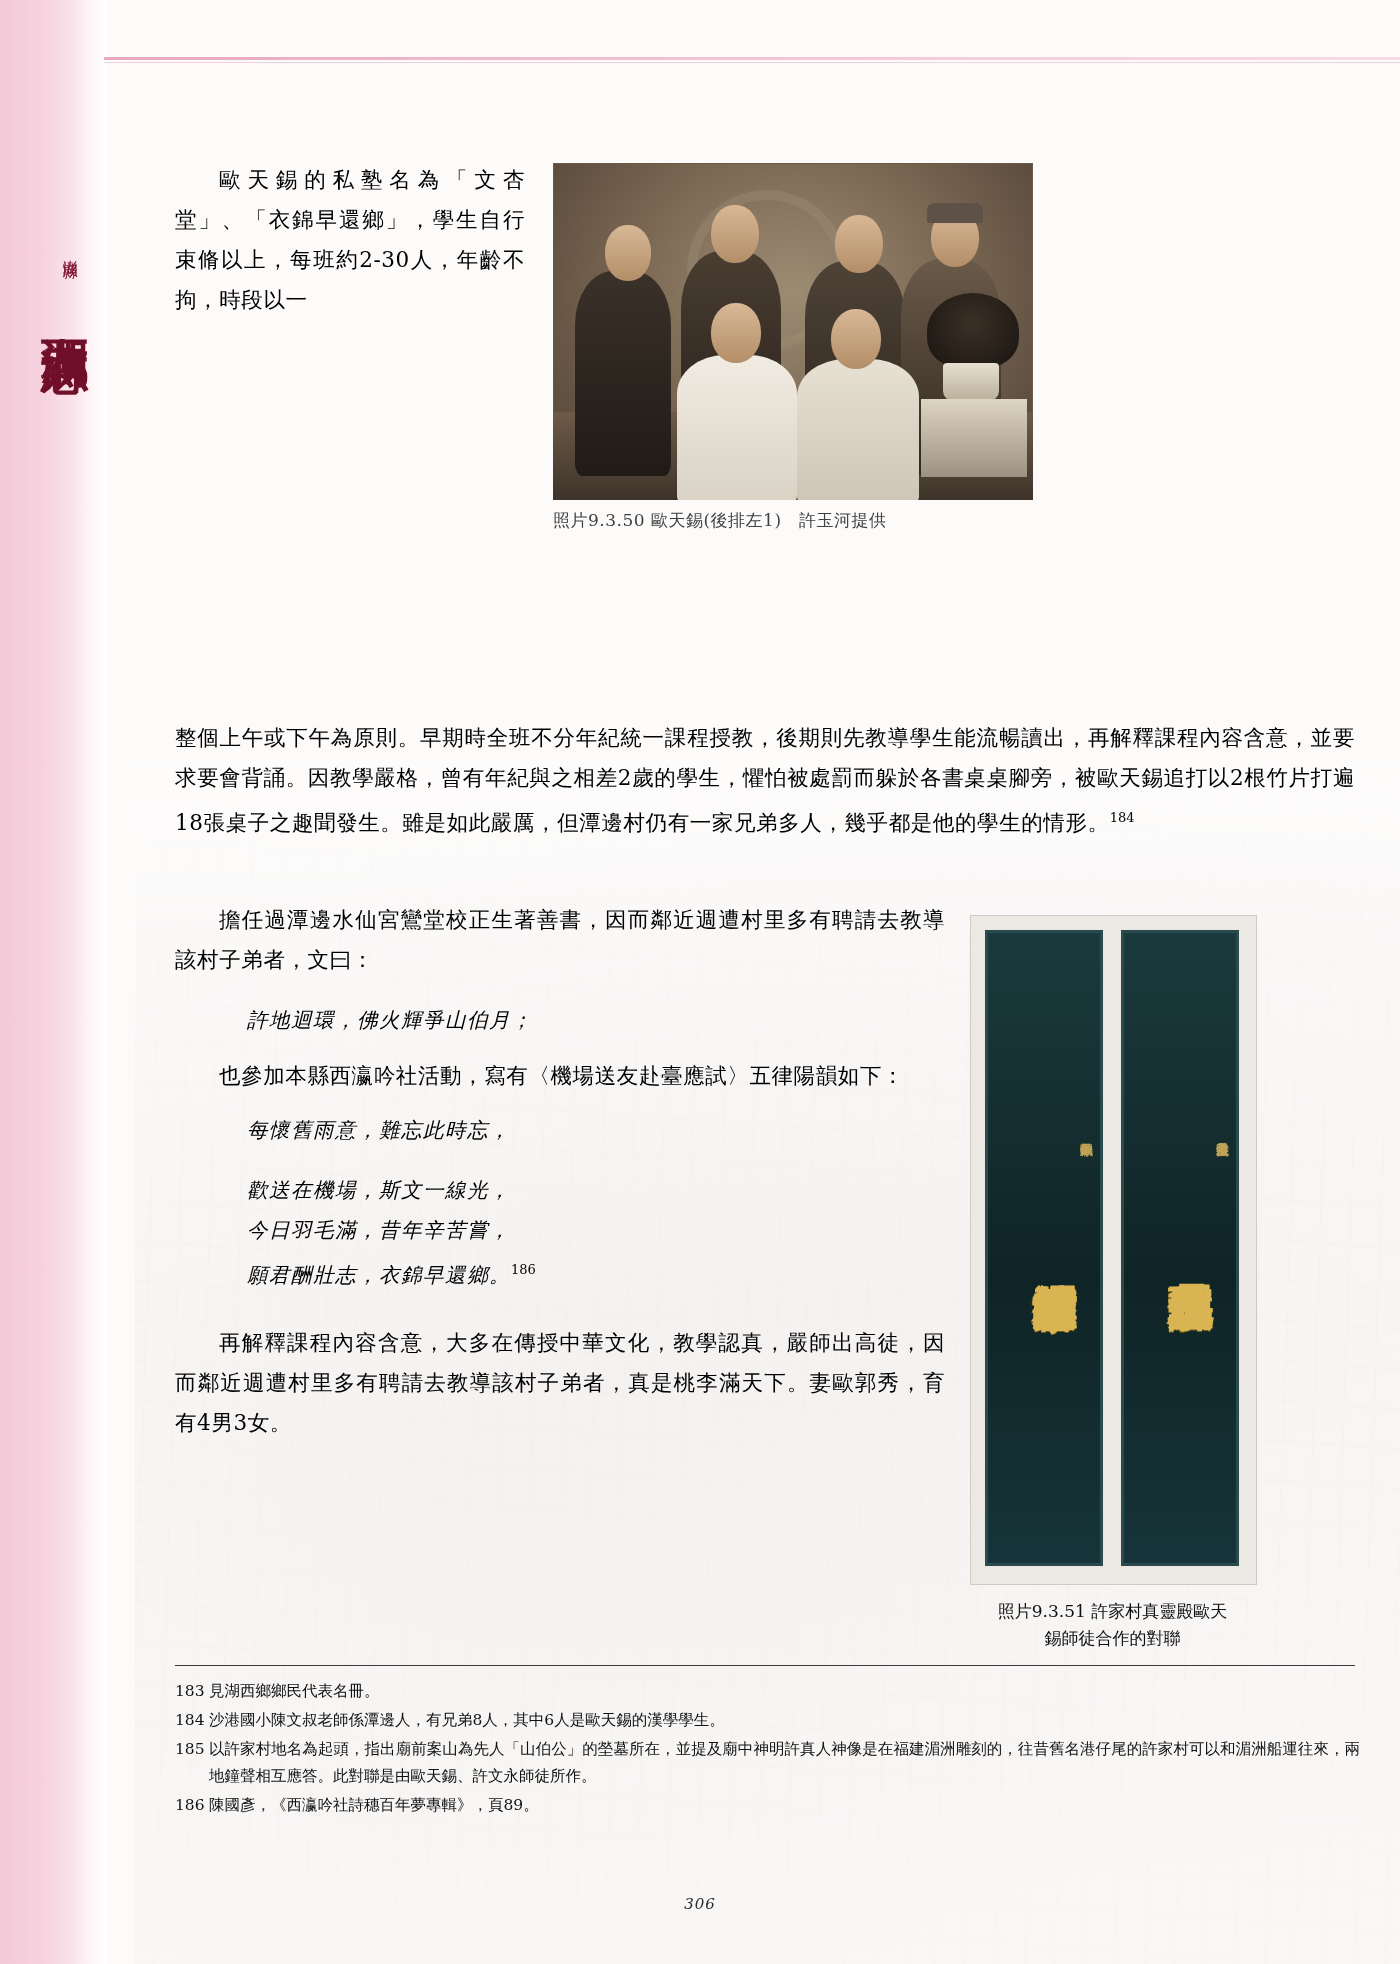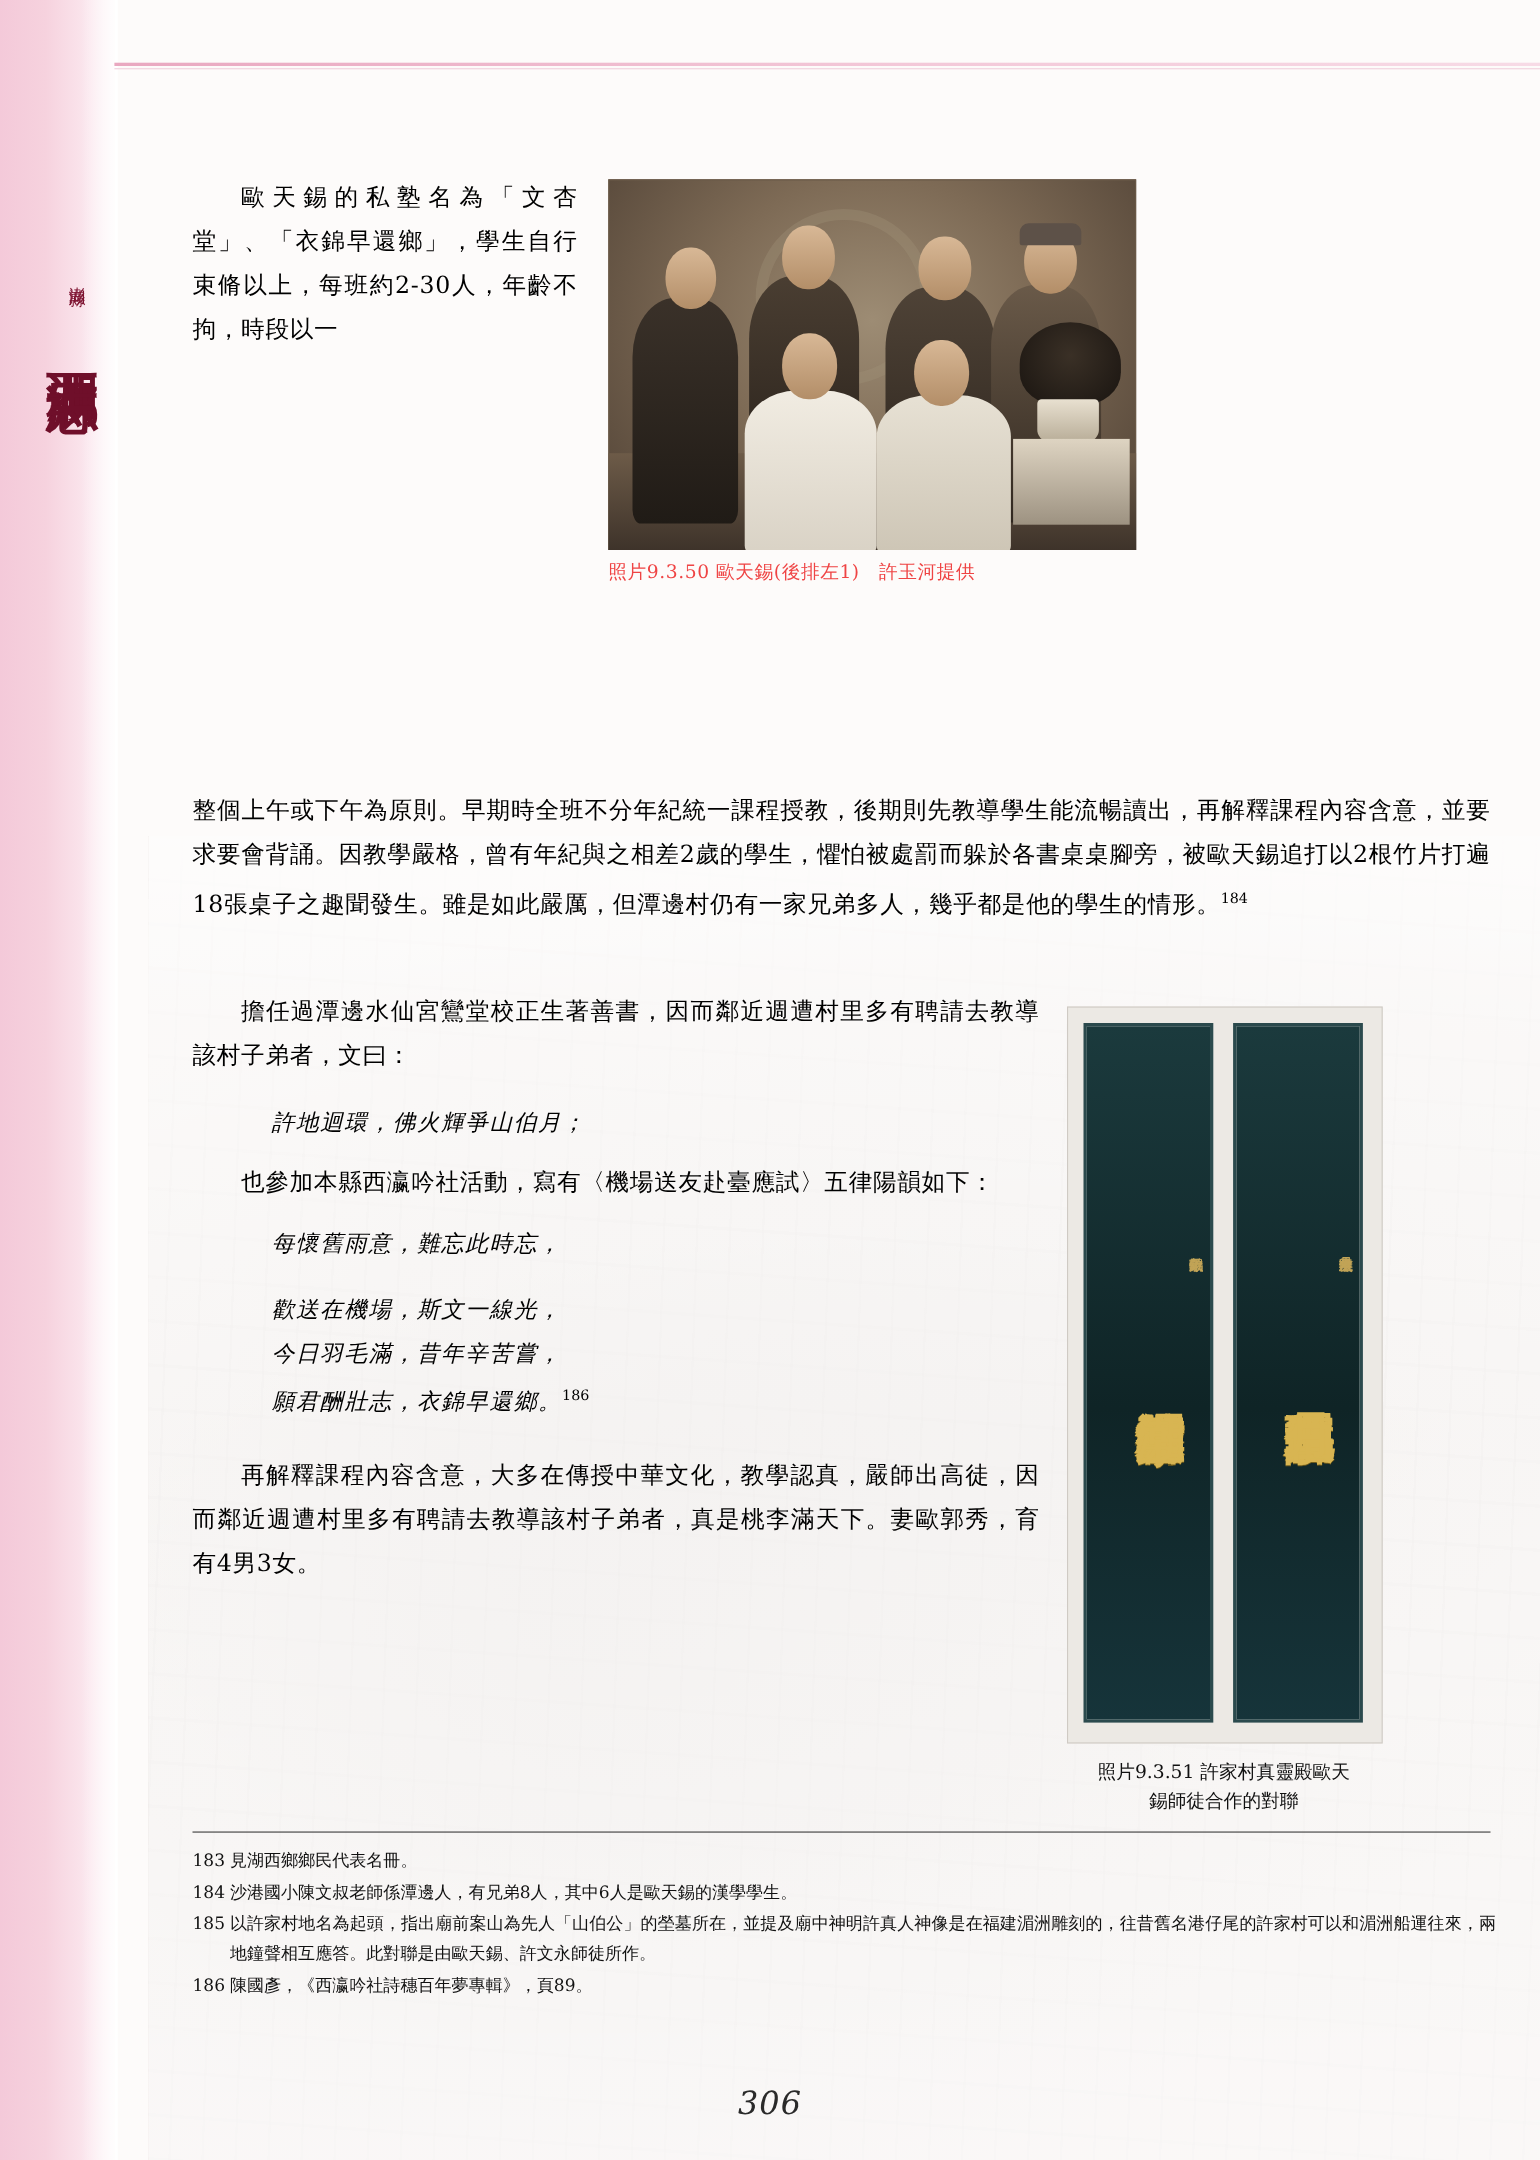--- a/index.html
+++ b/index.html
@@ -165,21 +165,21 @@
     position:absolute; border-radius:48%;
     background: linear-gradient(180deg,#d8b896,#b38e68);
   }
   .cap1 {
     position: absolute;
     left: 553px;
     top: 508px;
     width: 480px;
     font-size: 17px;
     line-height: 24px;
-    color: #ef4444;
+    color: #404040;
     letter-spacing: 0.5px;
   }
 
   
   .photo2 {
     position: absolute;
     left: 970px;
     top: 915px;
     width: 287px;
     height: 670px;
@@ -259,21 +259,21 @@
   }
   .fn { display: flex; margin-bottom: 2px; }
   .fn-num { width: 34px; flex: 0 0 34px; }
   .fn-txt { flex: 1; text-align: justify; }
 
   .page-number {
     position: absolute;
     left: 0; top: 1895px;
     width: 1400px;
     text-align: center;
-    font-size: 29px;
+    font-size: 15px;
     color: #2a2a2a;
     font-style: italic;
     letter-spacing: 1px;
   }
 </style>
 </head>
 <body>
 
 <div class="page">
 

